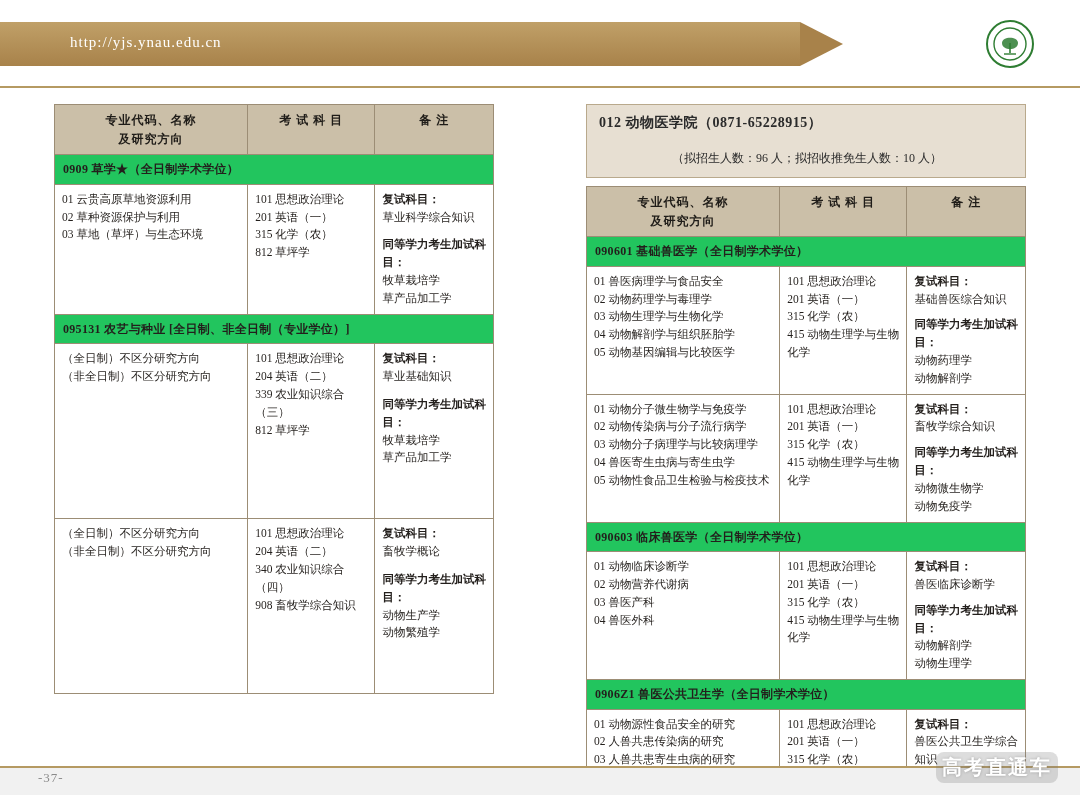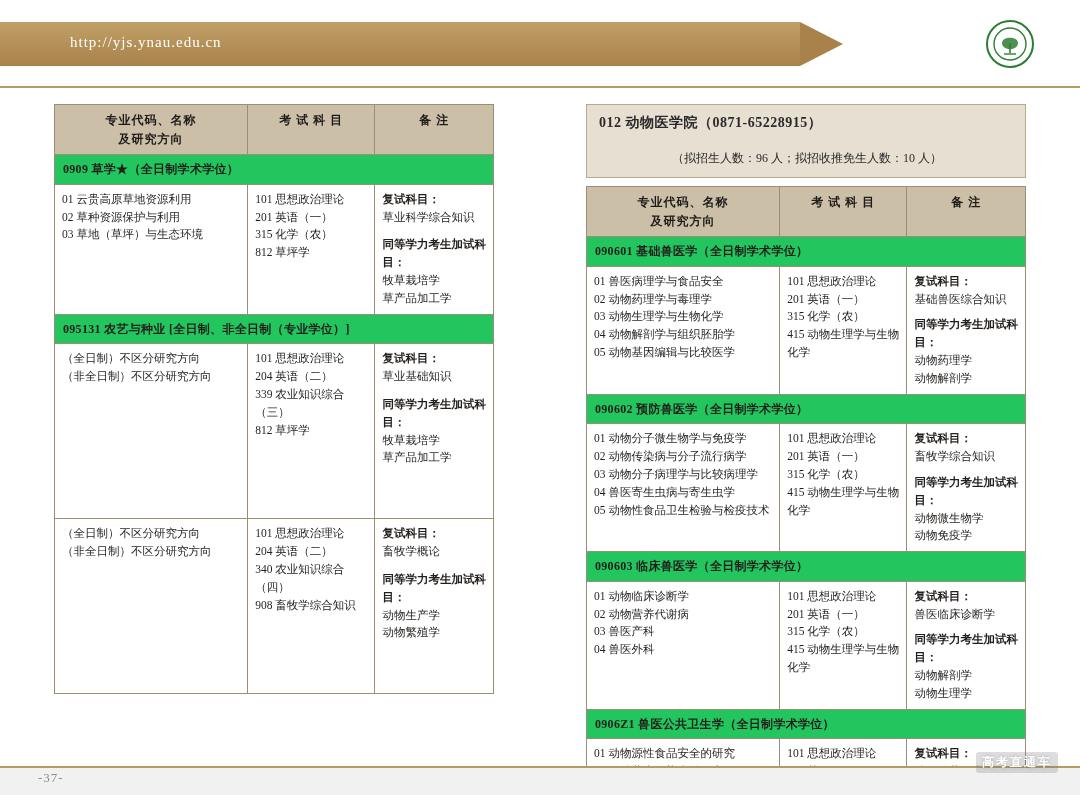--- a/index.html
+++ b/index.html
@@ -146,28 +146,28 @@
     background: #b59a62;
   }
   .page-num {
     position: absolute; left: 22px; top: 770px;
     font-size: 13px; color: #8a8a8a;
     letter-spacing: 1px;
     margin-left: 16px;
   }
   .watermark {
     position: absolute; right: 22px; top: 752px;
-    font-size: 12px;
+    font-size: 20px;
     color: #ffffff;
     letter-spacing: 2px;
     font-weight: bold;
     text-shadow: 0 0 3px rgba(0,0,0,0.25);
     background: rgba(120,120,120,0.25);
     padding: 2px 6px;
-    border-radius: 3px;
+    border-radius: 8px;
     font-family: "Liberation Sans", sans-serif;
   }
   .gray-strip {
     position: absolute; left: 0; top: 768px;
     width: 1080px; height: 27px;
     background: #f1f1f1;
   }
 </style>
 </head>
 <body>
@@ -306,23 +306,20 @@
 415 动物生理学与生物化学</td>
           <td>
             <div class="b">复试科目：</div>
             <div>基础兽医综合知识</div>
             <div class="b" style="margin-top:8px">同等学力考生加试科目：</div>
             <div style="white-space:pre-line">动物药理学
 动物解剖学</div>
           </td>
         </tr>
 
-        <tr class="section">
-          <td colspan="3">090602 预防兽医学（全日制学术学位）</td>
-        </tr>
         <tr>
           <td class="cell-ind" style="white-space:pre-line">01 动物分子微生物学与免疫学
 02 动物传染病与分子流行病学
 03 动物分子病理学与比较病理学
 04 兽医寄生虫病与寄生虫学
 05 动物性食品卫生检验与检疫技术</td>
           <td style="white-space:pre-line">101 思想政治理论
 201 英语（一）
 315 化学（农）
 415 动物生理学与生物化学</td>

